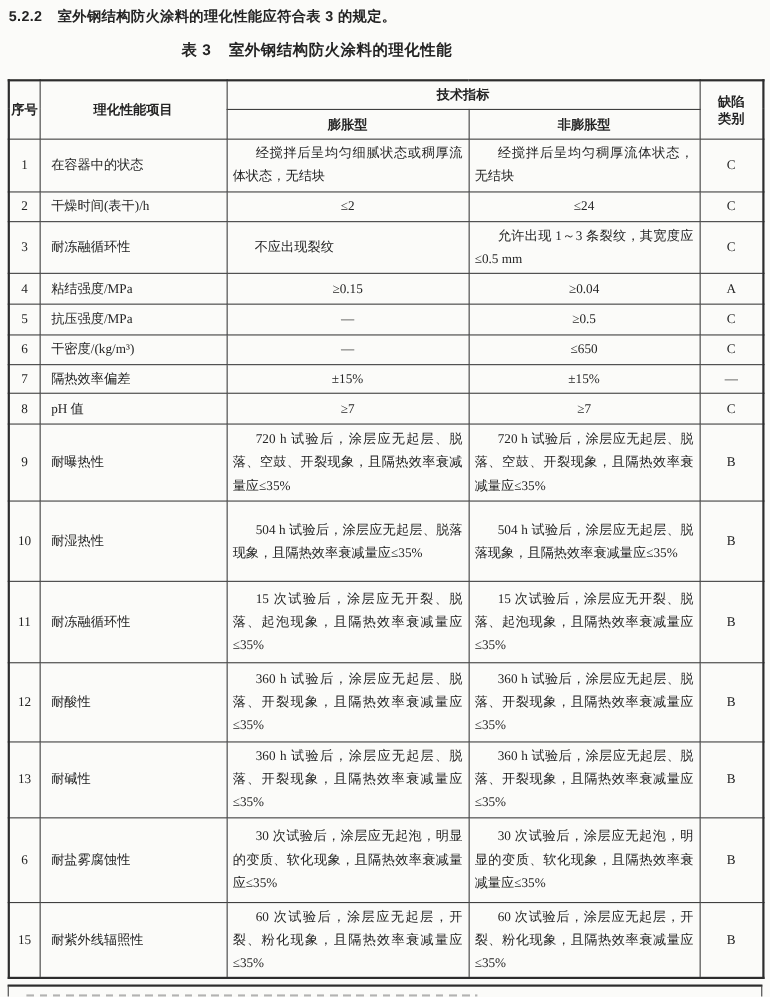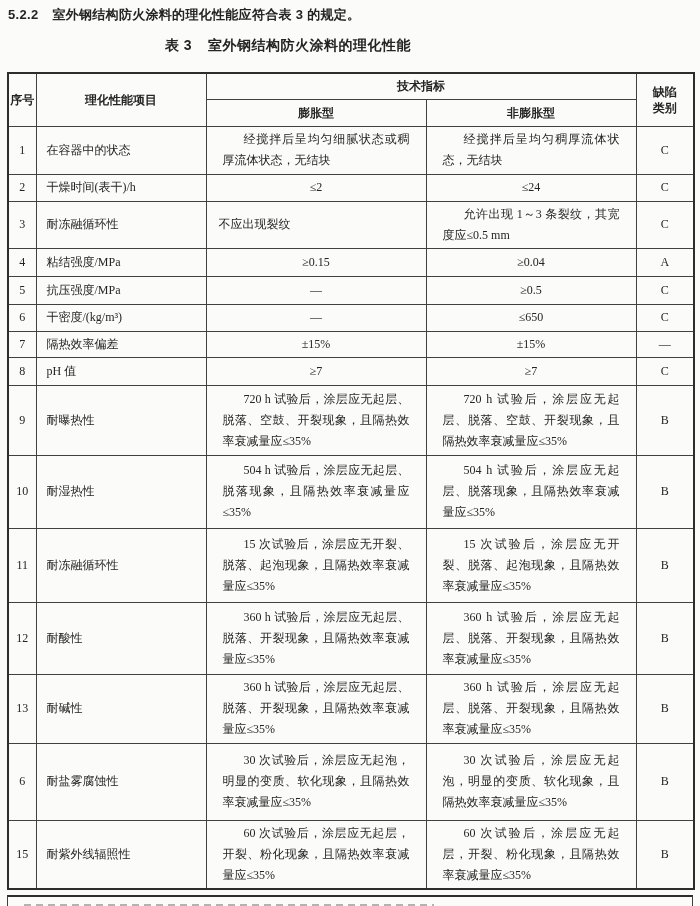--- a/index.html
+++ b/index.html
@@ -33,23 +33,23 @@
   }
   .spec th{line-height:16px;font-weight:bold;}
   .hr1{height:26px}.hr2{height:27px}
   .r1{height:48px}.r2{height:27px}.r3{height:45px}.r4{height:28px}
   .r5{height:28px}.r6{height:27px}.r7{height:26px}.r8{height:28px}
   .r9{height:70px}.r10{height:73px}.r11{height:74px}.r12{height:72px}
   .r13{height:69px}.r14{height:77px}.r15{height:67px}
   .spec td.item{text-align:left;padding-left:10px;}
   .spec td.p{
     text-align:justify;text-align-last:left;
-    padding:2px 16px;text-indent:21px;line-height:21px;
-  }
-  .spec td.pl{text-align:left;padding-left:12px;}
+    padding:2px 5px;text-indent:21px;line-height:21px;
+  }
+  .spec td.pl{text-align:left;padding-left:25px;}
   .defect-head span{display:block;}
   .note-row{
     position:absolute;left:7px;top:895px;width:684px;height:11px;
     border-top:2px solid #2d2d2d;
     border-left:1px solid #404040;border-right:1px solid #404040;
     background:#fbfbf9;
   }
   .cutoff-text{
     position:absolute;left:16px;top:7px;width:410px;height:4px;
     background:repeating-linear-gradient(90deg,#8c8c8c 0 7px,transparent 7px 12px);

